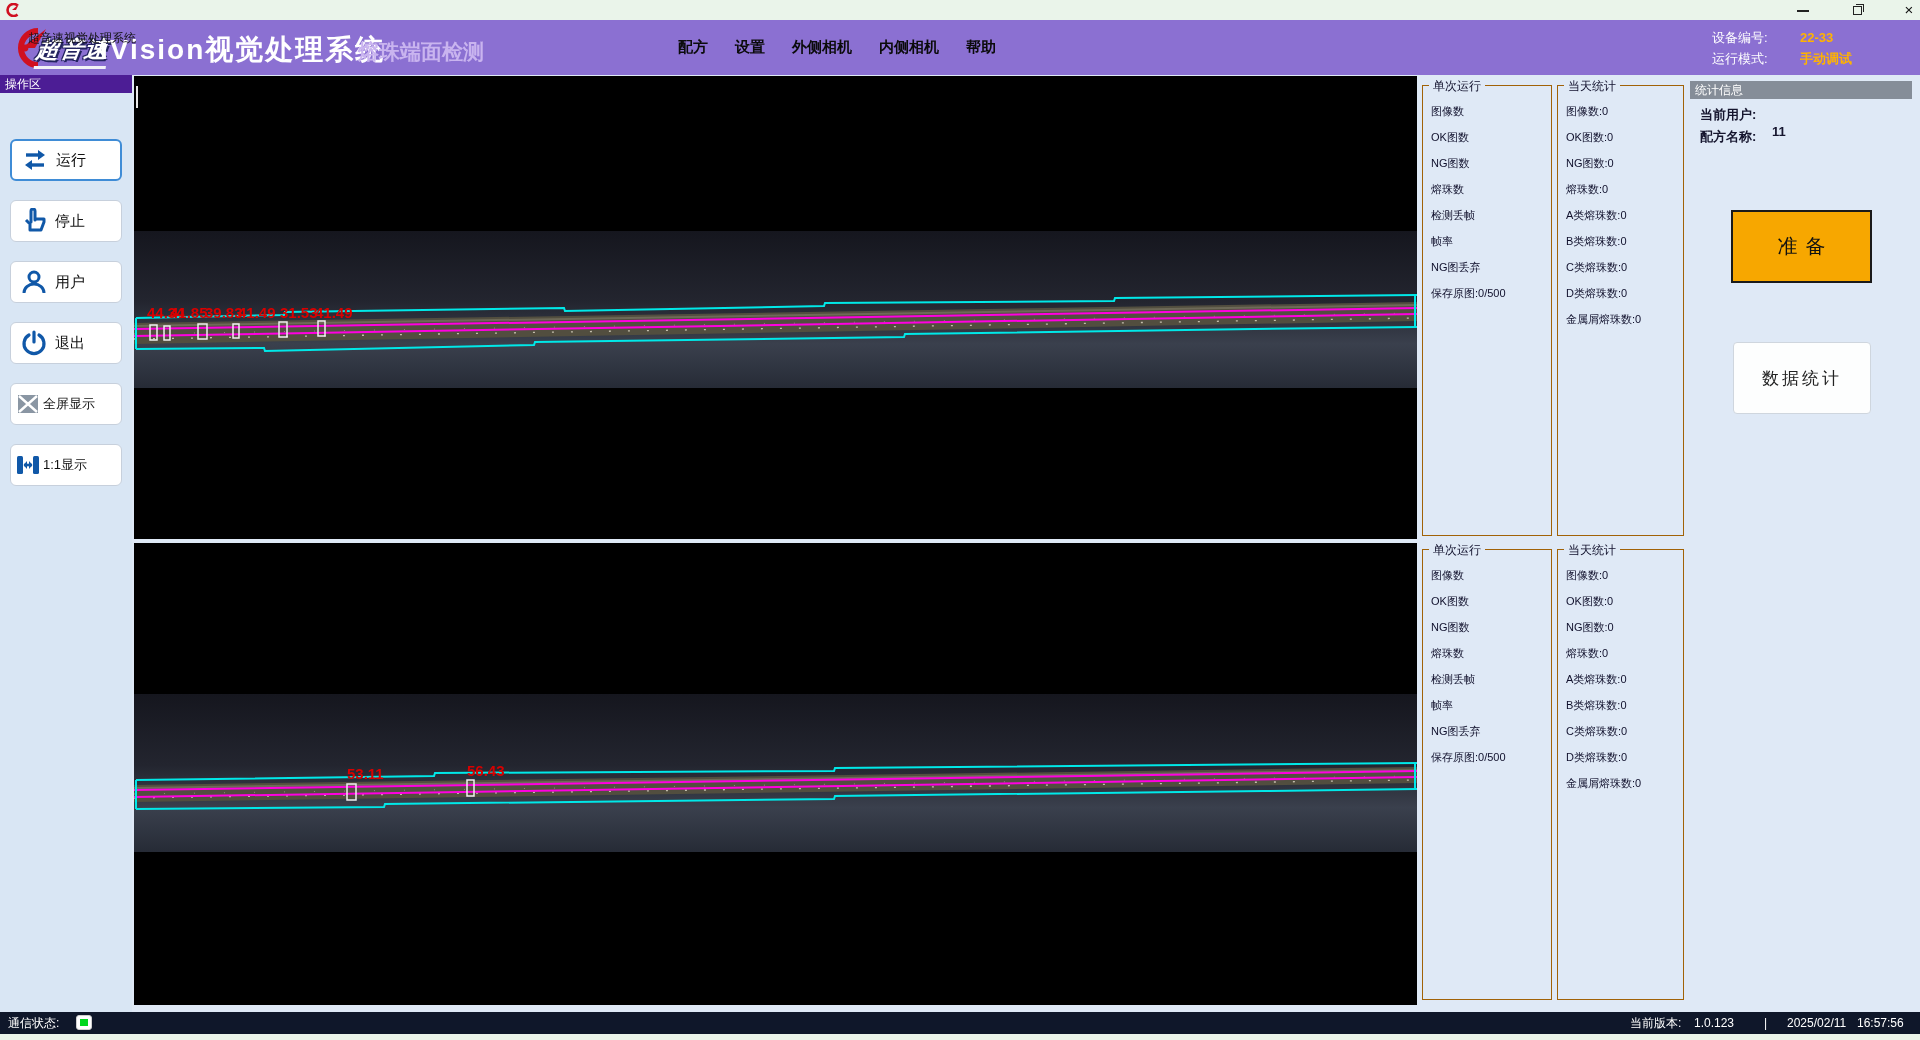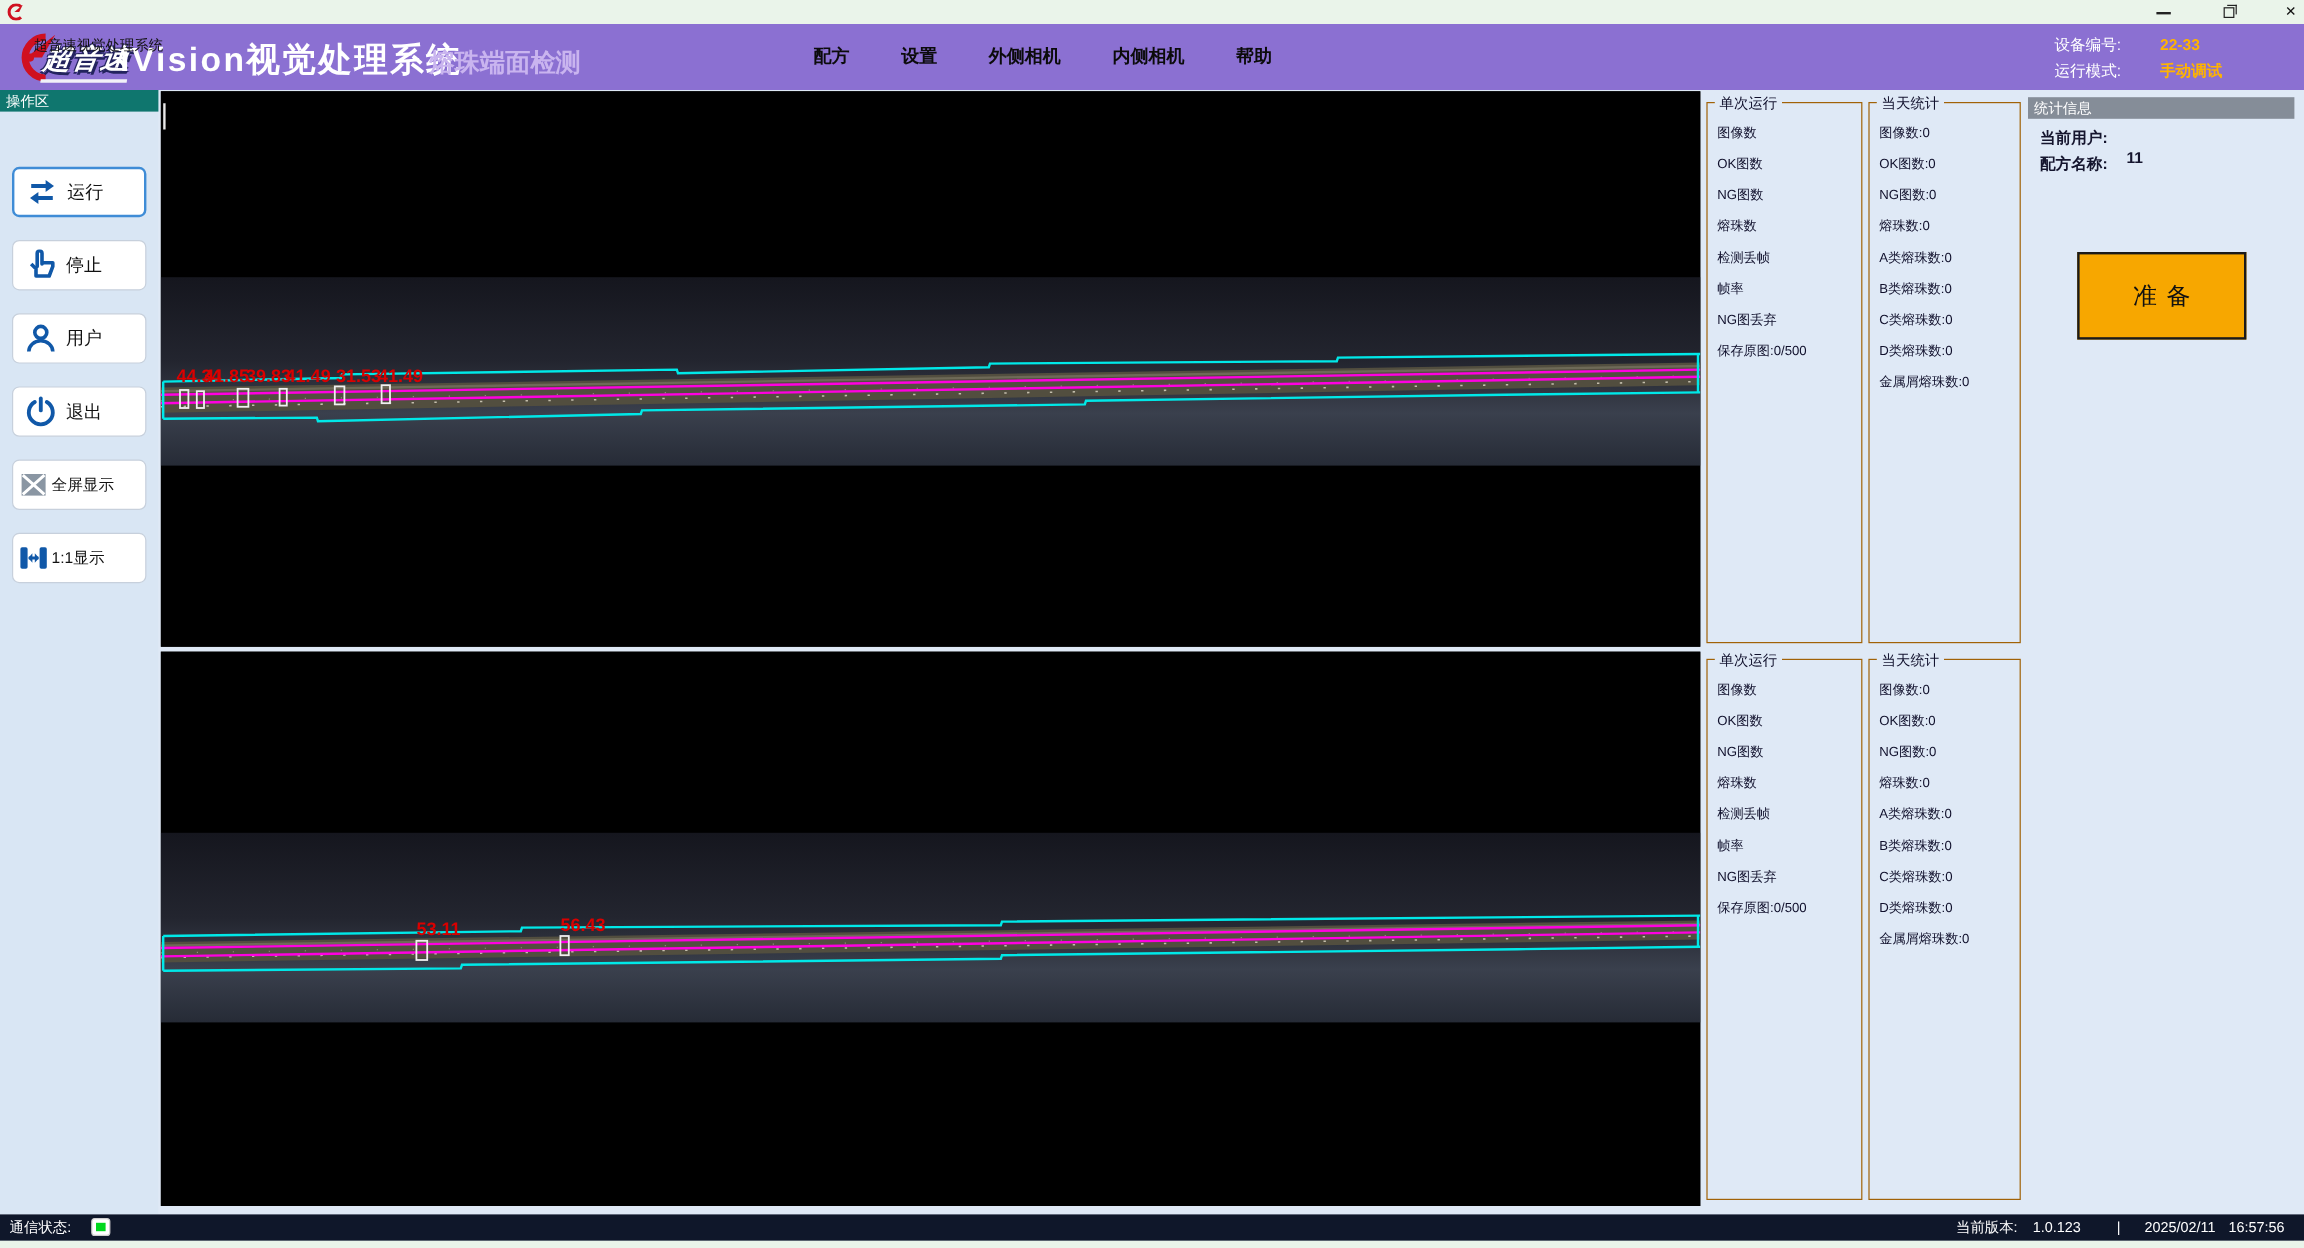--- a/index.html
+++ b/index.html
@@ -20,30 +20,30 @@
 
   
   .header { position:absolute; left:0; top:20px; width:1920px; height:55px; background:#8b70d2; z-index:20; }
   .logo-swoosh { position:absolute; left:2px; top:5px; }
   .logo-text { position:absolute; left:36px; top:14px; font-size:23px; font-weight:bold; font-style:italic;
     color:#fff; transform:skewX(-8deg); letter-spacing:1px;
     text-shadow:2px 2px 0 #23235e, -1px -1px 0 #23235e, 1px -1px 0 #23235e, -1px 1px 0 #23235e;
     border-bottom:3px solid #f2f2f8; padding-bottom:1px; }
   .app-title { position:absolute; left:100px; top:11px; font-size:28px; font-weight:bold; color:#fff; letter-spacing:2px; }
   .subtitle { position:absolute; left:358px; top:18px; font-size:21px; font-weight:bold; color:#c9b4ef; }
-  .menu { position:absolute; left:678px; top:0; height:55px; display:flex; align-items:center; gap:43px; }
+  .menu { position:absolute; left:678px; top:0; height:55px; display:flex; align-items:center; gap:27px; }
   .menu-item { font-size:15px; color:#0b0b0b; font-weight:600; cursor:default; }
   .device-info { position:absolute; left:1712px; top:7px; font-size:13px; line-height:21px; }
   .device-info .row { display:flex; }
   .device-info .lbl { color:#fff; width:88px; }
   .device-info .val { color:#ffb300; font-weight:600; }
 
   
   .sidebar { position:absolute; left:0; top:75px; width:132px; height:937px; background:#d9e6f4; }
-  .panel-header { height:18px; background:#0f766e; color:#fff; font-size:12px; line-height:18px; padding-left:5px; }
+  .panel-header { height:18px; background:#4c1d95; color:#fff; font-size:12px; line-height:18px; padding-left:5px; }
   .side-btns { padding-top:46px; }
   .side-btn { position:relative; width:112px; height:42px; margin:0 auto 19px auto; background:#fff;
     border:1px solid #c7d0dc; border-radius:6px; display:flex; align-items:center; gap:8px;
     padding-left:10px; cursor:pointer; }
   .side-btn.selected { border:2px solid #3f8cd6; }
   .side-btn .lab { font-size:15px; color:#111; }
   .side-btn.small { padding-left:5px; gap:3px; }
   .side-btn.small .lab { font-size:13px; }
 
   
@@ -319,20 +319,21 @@
   <div class="info-header">统计信息</div>
   <div class="info-user">
     <span>当前用户:</span>
     <span></span>
   </div>
   <div class="info-recipe">
     <span>配方名称:</span>
     <span class="val">11</span>
   </div>
   <div class="btn-ready">准备</div>
+  <div class="btn-datastats">数据统计</div>
 
   <div class="statusbar">
     <span class="sb-comm">通信状态:</span>
     <span class="sb-ind">
         <i></i>
       </span>
     <span class="sb-abs" style="left:1630px">当前版本:</span>
     <span class="sb-abs" style="left:1694px">1.0.123</span>
     <span class="sb-abs" style="left:1764px">|</span>
     <span class="sb-abs" style="left:1787px">2025/02/11</span>

